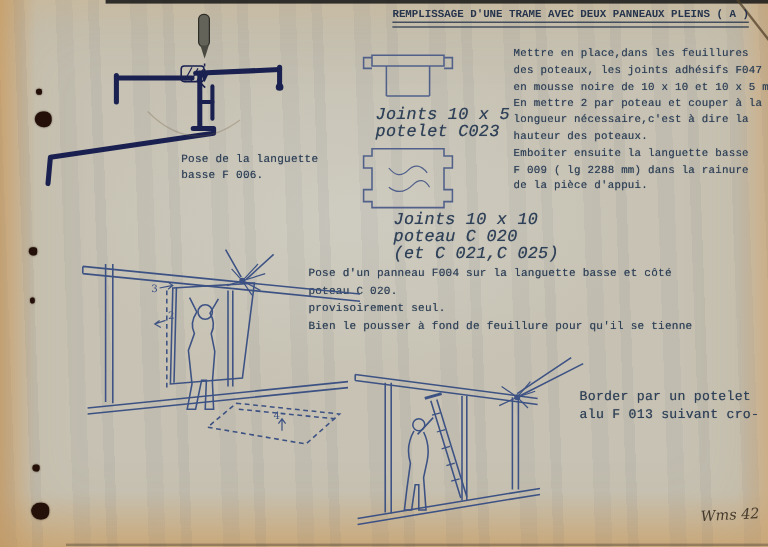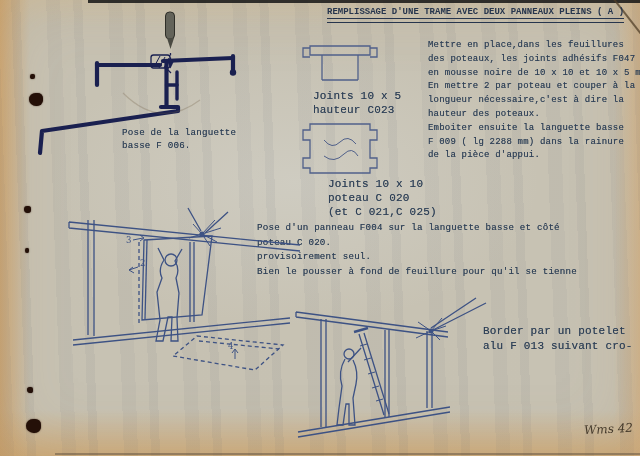--- a/index.html
+++ b/index.html
@@ -23,21 +23,21 @@
   .abs{position:absolute;}
   .tw{color:#2e4057;text-shadow:0 0 .6px rgba(46,64,87,.65);letter-spacing:.2px;}
   .line{white-space:pre;}
   .title{font-size:9px;font-weight:bold;color:#26354d;}
   .title-inner{display:inline-block;border-bottom:1px solid #26354d;padding-bottom:1px;}
   .title-outer{display:inline-block;border-bottom:1px solid #26354d;padding-bottom:2.5px;}
   .p-adhesive{font-size:9px;line-height:13.8px;}
   .p-panel{font-size:9.2px;line-height:14.6px;}
   .p-potelet{font-size:11px;line-height:14.6px;}
   .caption{font-size:9.2px;line-height:13px;}
-  .joints-label{font-size:11px;line-height:14px;}
+  .joints-label{font-size:14px;line-height:14px;font-style:italic;}
   .blob{background:#241008;border-radius:55% 45% 50% 60%;box-shadow:0 0 1.5px rgba(36,16,8,.8);}
   .handwrite{font-family:"DejaVu Serif",serif;font-style:italic;font-size:12px;color:#453a2b;transform:rotate(-3deg);}
   .top-edge{background:#151515;opacity:.85;}
   .fold{background:rgba(82,64,42,.75);transform:rotate(52deg);}
   .bottom-edge{background:rgba(70,60,50,.4);}
   svg{overflow:visible;}
 </style>
 </head>
 <body>
 
@@ -79,42 +79,42 @@
       <path d="M203,48 V62"></path>
       <path d="M136.5,53 V99"></path>
       <path d="M136.5,77 H147" stroke-width="3.4"></path>
       <path d="M147,64 V91" stroke-width="3.4"></path>
       <path d="M131,99 H148 L148,103 L12,123 L10,145"></path>
     </g>
     <circle cx="203" cy="64.5" r="3.2" fill="#1a2050"></circle>
     <path d="M93,85 Q130,122 170,92" stroke="rgba(110,95,70,.28)" stroke-width="1.2" fill="none"></path>
   </svg>
 
-  <div class="abs tw caption" style="left:122px;top:126px;font-family:Liberation Mono, monospace;">
+  <div class="abs tw caption" style="left:151px;top:126px;font-family:Liberation Mono, monospace;">
     <div class="line">Pose de la languette</div>
     <div class="line">basse F 006.</div>
   </div>
 
   <svg class="abs" style="left:300px;top:40px;" width="90" height="140" viewBox="0 0 90 140">
     <g stroke="#50608a" fill="none" stroke-width="1.3">
       <path d="M10,6 H70 V15 H10 Z"></path>
       <path d="M10,8 H3 V17 H10"></path>
       <path d="M70,8 H77 V17 H70"></path>
       <path d="M22,15 V40 M58,15 V40 M22,40 H58"></path>
     </g>
     <g stroke="#50608a" fill="none" stroke-width="1.3">
       <path d="M10,84 H70 V90 H77 V100 H70 V118 H77 V128 H70 V133 H10 V128 H3 V118 H10 V100 H3 V90 H10 Z"></path>
       <path d="M24,100 Q32,110 40,102 Q48,94 56,104" stroke-width="1"></path>
       <path d="M24,116 Q34,124 44,114 Q52,106 58,116" stroke-width="1"></path>
     </g>
   </svg>
 
   <div class="abs tw joints-label" style="left:313px;top:89px;">
     <div class="line">Joints 10 x 5</div>
-    <div class="line">hauteur C023</div>
+    <div class="line">potelet C023</div>
   </div>
   <div class="abs tw joints-label" style="left:328px;top:177px;">
     <div class="line">Joints 10 x 10</div>
     <div class="line">poteau C 020</div>
     <div class="line">(et C 021,C 025)</div>
   </div>
 
   <div class="abs tw p-adhesive" style="left:428px;top:39px;">
     <div class="line">Mettre en place,dans les feuillures</div>
     <div class="line">des poteaux, les joints adhésifs F047</div>

